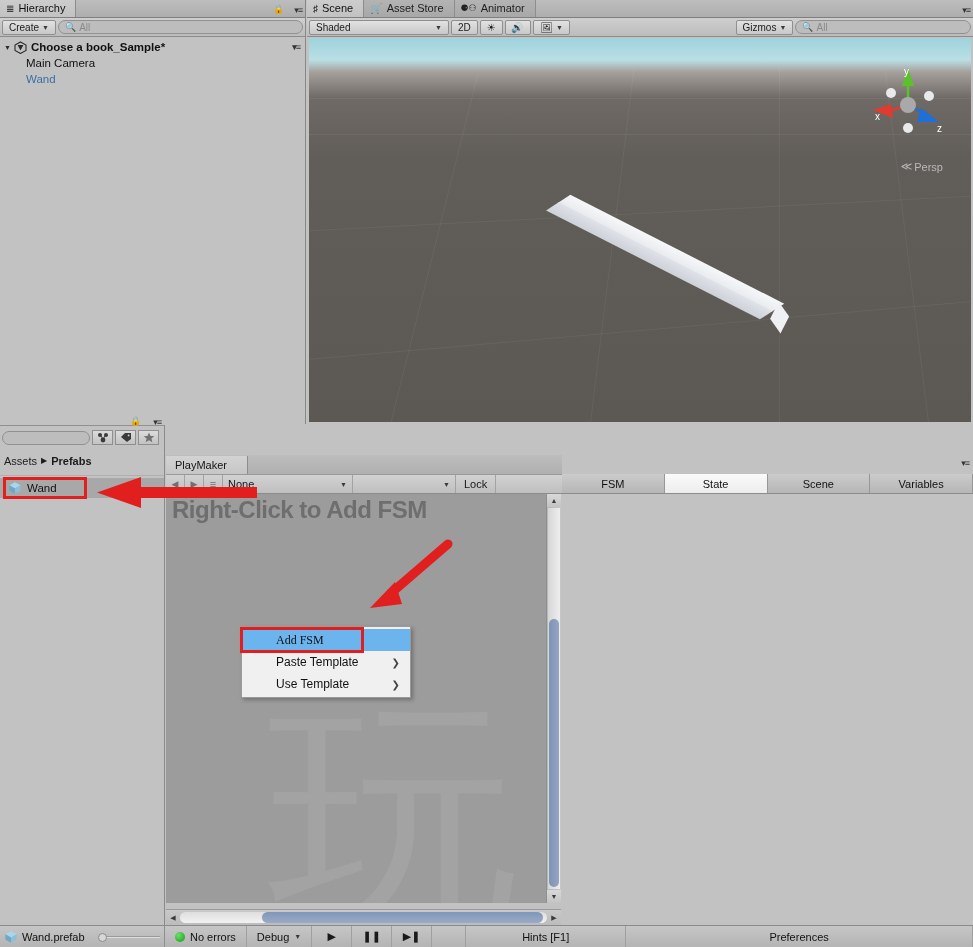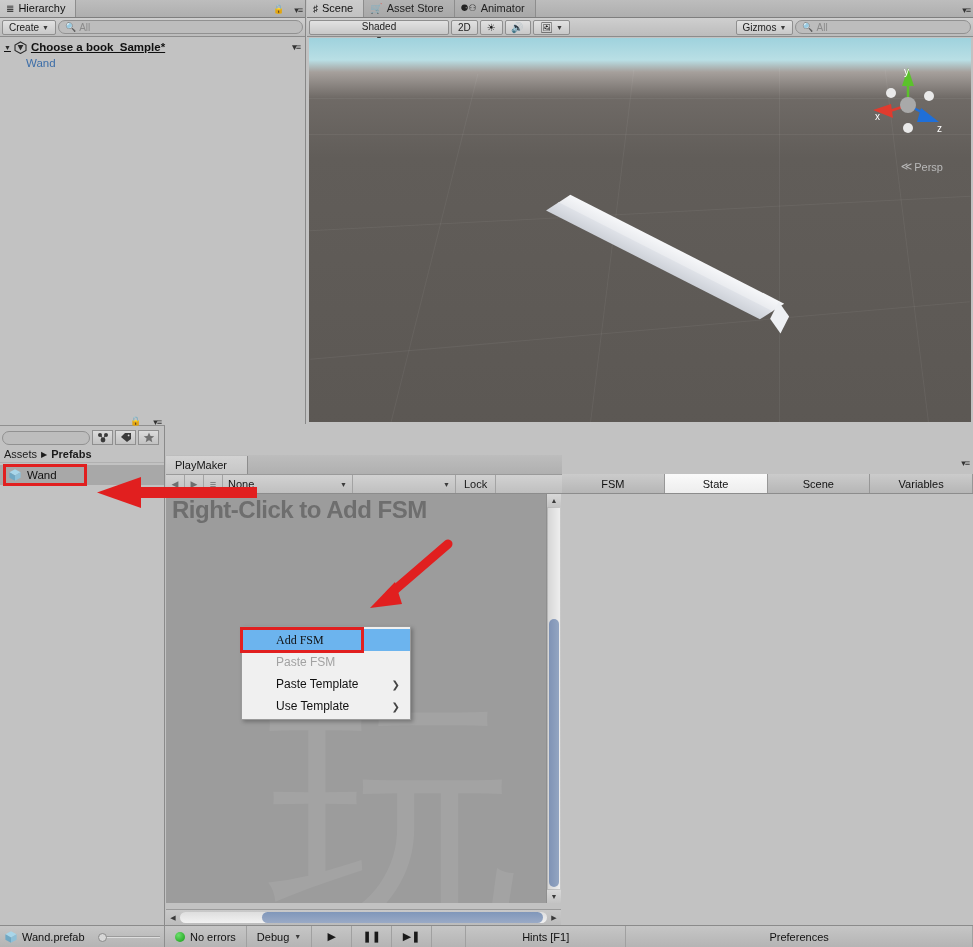--- a/index.html
+++ b/index.html
@@ -66,21 +66,21 @@
     background: #c2c2c2;
     border-right: 1px solid #888;
   }
   #hier-list { padding-top: 2px; font-size: 11.5px; }
   .hrow {
     height: 16px; display: flex; align-items: center;
     padding-left: 4px; color: #101010;
     position: relative;
   }
   .hrow .tri { font-size: 7px; margin-right: 3px; color: #2b2b2b; }
-  .hrow.root { font-weight: bold; text-decoration: underline; }
+  .hrow.root { font-weight: bold; }
   .hrow .unity-ico {
     width: 13px; height: 13px; margin-right: 4px;
     display: inline-block; position: relative;
   }
   .hrow.child { padding-left: 26px; }
   .hrow.prefab { color: #3d6ea8; }
   .hier-row-menu {
     position: absolute; right: 5px; top: 3px;
     font-size: 9px; color: #333; letter-spacing: -1px;
   }
@@ -142,21 +142,21 @@
     width: 88px; height: 14px;
     background: #bdbdbd; border: 1px solid #919191; border-radius: 8px;
   }
   .icobtn {
     width: 21px; height: 15px;
     background: linear-gradient(#dcdcdc,#c2c2c2);
     border: 1px solid #8f8f8f;
     display: flex; align-items: center; justify-content: center;
   }
   #breadcrumb {
-    height: 17px; display: flex; align-items: center;
+    height: 30px; display: flex; align-items: center;
     padding-left: 4px; gap: 4px;
     font-size: 11px; color: #1b1b1b;
     border-bottom: 1px solid #b0b0b0;
   }
   #breadcrumb .crumb-cur { font-weight: bold; }
   #asset-row {
     position: relative;
     height: 20px; margin-top: 2px;
     display: flex; align-items: center;
     background: #a8a8a8;
@@ -403,20 +403,23 @@
         <span class="tri">▼</span>
         <span class="unity-ico">
           <svg width="13" height="13" viewBox="0 0 13 13">
             <polygon points="6.5,1 12,4 12,9.5 6.5,12.5 1,9.5 1,4" fill="none" stroke="#2b2b2b" stroke-width="1.1"></polygon>
             <polygon points="3.6,4.1 9.4,4.1 6.5,9.6" fill="#2b2b2b"></polygon>
           </svg>
         </span>
         <span>Choose a book_Sample*</span>
         <span class="hier-row-menu">▾≡</span>
       </div>
+      <div class="hrow child">
+        <span>Main Camera</span>
+      </div>
       <div class="hrow child prefab">
         <span>Wand</span>
       </div>
     </div>
   </div>
 
   <div id="scene">
     <div class="tabstrip">
       <div class="tab active">
         <span style="font-size:10px;">♯</span>
@@ -426,21 +429,21 @@
         <span style="font-size:10px;">🛒</span>
         <span>Asset Store</span>
       </div>
       <div class="tab">
         <span style="font-size:9px;">⚈⚇</span>
         <span>Animator</span>
       </div>
       <span class="menu-ico">▾≡</span>
     </div>
     <div class="toolbar">
-      <div class="tbtn" style="width:140px;justify-content:space-between;flex-direction:column;">
+      <div class="tbtn" style="width:140px;justify-content:space-between;">
         <span>Shaded</span>
         <span class="caret">▼</span>
       </div>
       <div class="tbtn">
         <span>2D</span>
       </div>
       <div class="tbtn">
         <span style="font-size:10px;">☀</span>
       </div>
       <div class="tbtn">
@@ -588,23 +591,20 @@
 
     <div id="pm-graph-wrap">
       <div id="pm-graph">
         <div id="watermark">玩</div>
         <div id="pm-hint">Right-Click to Add FSM</div>
 
         <div id="ctxmenu">
           <div class="ctxitem sel">
             <span>Add FSM</span>
             <span id="ctx-hl"></span>
-          </div>
-          <div class="ctxitem disabled">
-            <span>Paste FSM</span>
           </div>
           <div class="ctxitem">
             <span>Paste Template</span>
             <span class="sub">❯</span>
           </div>
           <div class="ctxitem">
             <span>Use Template</span>
             <span class="sub">❯</span>
           </div>
         </div>

